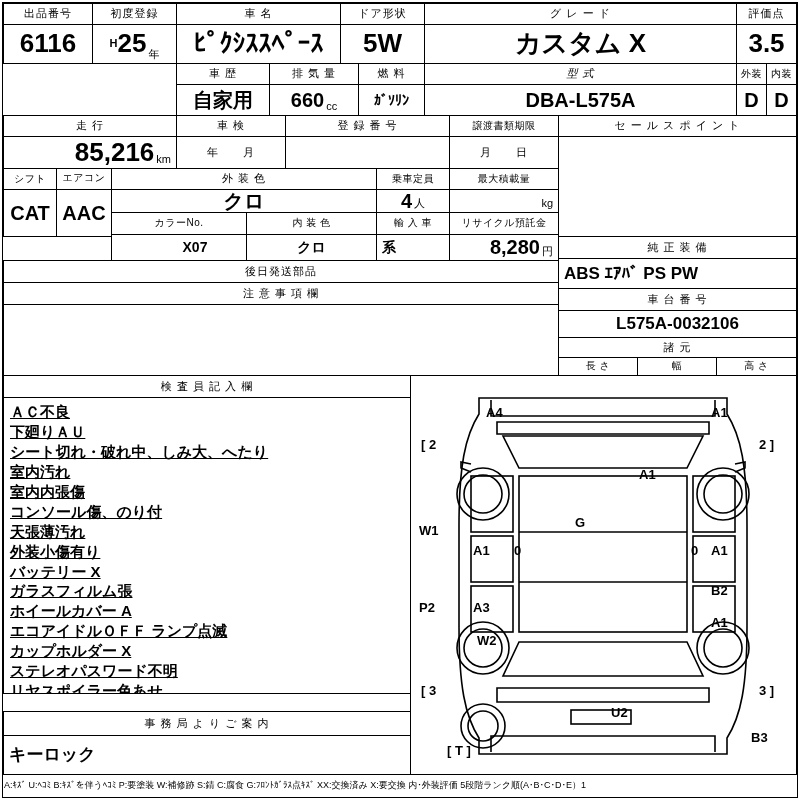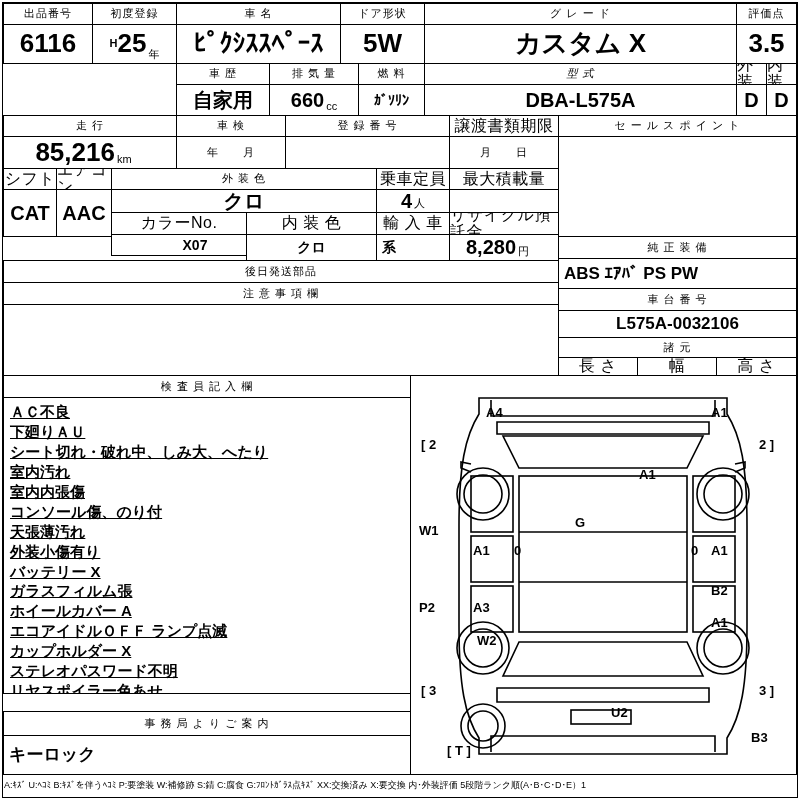--- a/index.html
+++ b/index.html
@@ -22,27 +22,27 @@
     border:1px solid #000;
     display:flex;
     align-items:center;
     justify-content:center;
     overflow:hidden;
     line-height:1.05;
     background:#fff;
   }
   .nb { border:none; }
   .lbl { font-size:11px; letter-spacing:1px; }
-  .lbl-sm { font-size:16px; letter-spacing:0.5px; }
+  .lbl-sm { font-size:10px; letter-spacing:0.5px; }
   .val { font-size:20px; font-weight:bold; }
   .val-lg { font-size:26px; font-weight:bold; }
   .val-md { font-size:17px; font-weight:bold; }
   .val-sm { font-size:14px; font-weight:bold; }
   .left { justify-content:flex-start; padding-left:5px; }
-  .right { padding-right:13px; }
+  .right { justify-content:flex-end; padding-right:5px; }
   .unit { font-size:11px; font-weight:normal; margin-left:2px; align-self:flex-end; padding-bottom:2px;}
   .sup { font-size:11px; font-weight:bold; vertical-align:super; }
   .notes { flex-direction:column; align-items:flex-start; justify-content:flex-start; padding:4px 6px; }
   .notes div { font-size:15px; font-weight:bold; line-height:1.33; white-space:nowrap; }
   .legend {
     position:absolute; left:4px; top:775px; width:792px; height:20px;
     font-size:9px; display:flex; align-items:center; white-space:nowrap;
   }
   svg { display:block; }
   .dlabel {
@@ -116,41 +116,44 @@
   <div class="cell lbl-sm" style="left:446px;top:112px;width:110px;height:22px;">譲渡書類期限</div>
   <div class="cell" style="left:446px;top:133px;width:110px;height:33px;">
     <span class="lbl" style="margin-right:24px;">月</span>
     <span class="lbl">日</span>
   </div>
 
   <div class="cell lbl" style="left:555px;top:112px;width:239px;height:22px;">セ ー ル ス ポ イ ン ト</div>
   <div class="cell" style="left:555px;top:133px;width:239px;height:101px;"></div>
 
   <div class="cell lbl-sm" style="left:0;top:165px;width:54px;height:22px;">シフト</div>
-  <div class="cell lbl-sm" style="left:53px;top:165px;width:56px;height:22px;">エアコン</div>
+  <div class="cell lbl-sm" style="left:53px;top:165px;width:56px;height:22px;font-family:Liberation Mono, monospace;">エアコン</div>
   <div class="cell val" style="left:0;top:186px;width:54px;height:48px;">CAT</div>
   <div class="cell val" style="left:53px;top:186px;width:56px;height:48px;">AAC</div>
 
   <div class="cell lbl" style="left:108px;top:165px;width:266px;height:22px;">外 装 色</div>
   <div class="cell val" style="left:108px;top:186px;width:266px;height:24px;">クロ</div>
 
   <div class="cell lbl-sm" style="left:373px;top:165px;width:74px;height:22px;">乗車定員</div>
   <div class="cell" style="left:373px;top:186px;width:74px;height:24px;">
     <span class="val">4</span>
     <span class="unit">人</span>
   </div>
 
   <div class="cell lbl-sm" style="left:446px;top:165px;width:110px;height:22px;">最大積載量</div>
+  <div class="cell right" style="left:446px;top:186px;width:110px;height:24px;">
+    <span class="unit">kg</span>
+  </div>
 
   <div class="cell lbl-sm" style="left:108px;top:209px;width:136px;height:23px;">カラーNo.</div>
   <div class="cell lbl-sm" style="left:243px;top:209px;width:131px;height:23px;">内 装 色</div>
   <div class="cell lbl-sm" style="left:373px;top:209px;width:74px;height:23px;">輸 入 車</div>
   <div class="cell lbl-sm" style="left:446px;top:209px;width:110px;height:23px;">リサイクル預託金</div>
 
-  <div class="cell val-sm" style="left:108px;top:231px;width:136px;height:22px;padding-left:32px;">X07</div>
+  <div class="cell val-sm" style="left:108px;top:231px;width:136px;height:27px;padding-left:32px;">X07</div>
   <div class="cell val-sm" style="left:243px;top:231px;width:131px;height:27px;">
     <span>クロ</span>
   </div>
   <div class="cell val-sm left" style="left:373px;top:231px;width:74px;height:27px;">
     <span>系</span>
   </div>
   <div class="cell right" style="left:446px;top:231px;width:110px;height:27px;">
     <span class="val">8,280</span>
     <span class="unit">円</span>
   </div>

